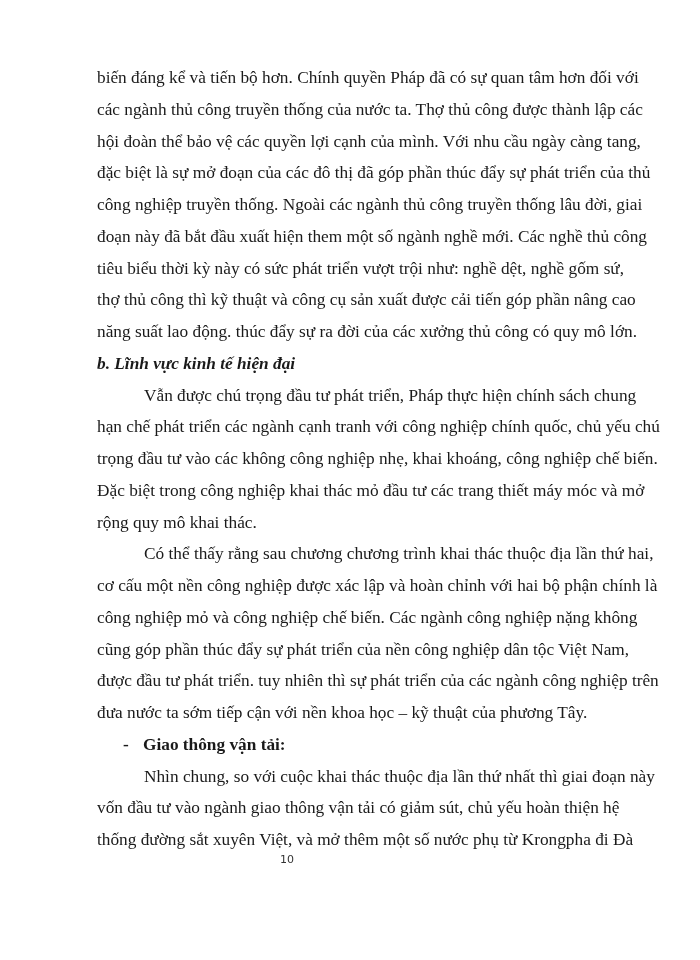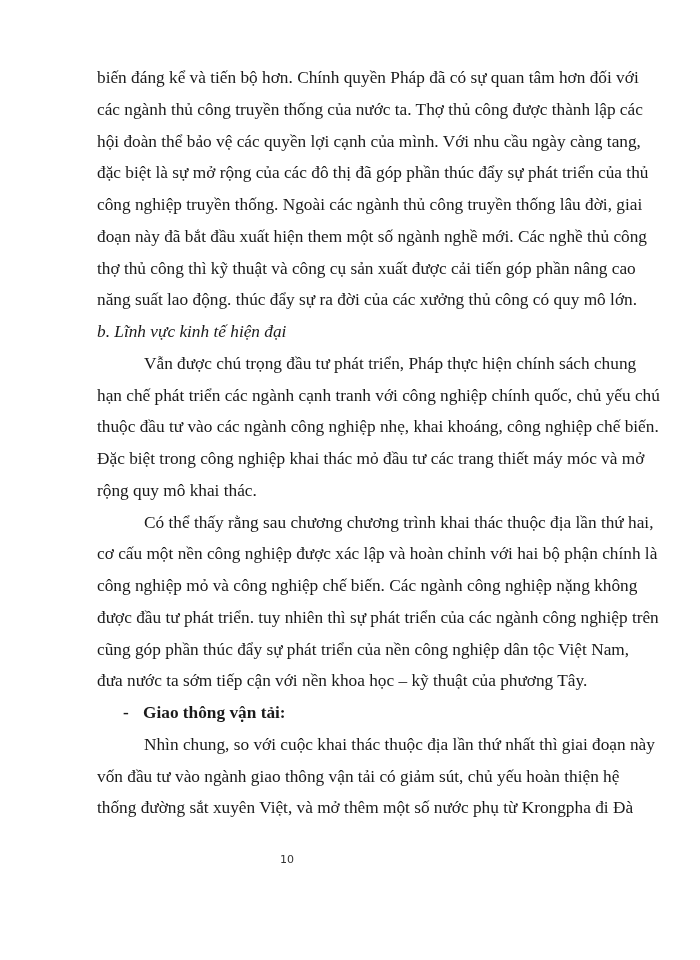--- a/index.html
+++ b/index.html
@@ -11,21 +11,21 @@
     position: absolute; left: 97px; top: 62px; width: 508px;
     font-family: "Liberation Serif", serif;
     font-size: 17.3px; line-height: 31.75px; color: #1a1a1a;
   }
   .line {
     display: block; height: 31.75px; white-space: nowrap;
     text-align: justify; text-align-last: justify;
   }
   .line.last { text-align-last: left; }
   .indent { padding-left: 47px; }
-  .heading-b { font-weight: normal; font-style: italic; }
+  .heading-b { font-weight: bold; font-style: italic; }
   .sub { font-weight: bold; }
   .sub .dash { font-weight: normal; }
   .dash { display: inline-block; }
   .sub.g { padding-left: 26px; }
   .sub.g .dash { font-weight: bold; width: 20px; }
   .sub.c { padding-left: 43px; }
   .pagenum {
     position: absolute; left: 0; width: 560px; top: 853px; text-align: center;
     font-family: "DejaVu Sans", sans-serif; font-size: 11px; color: #333;
     padding-left: 14px; box-sizing: border-box;
@@ -34,44 +34,45 @@
 </head>
 <body>
 
 <div class="page">
   <div class="content">
 
     <div>
       <span class="line">biến đáng kể và tiến bộ hơn. Chính quyền Pháp đã có sự quan tâm hơn đối với</span>
       <span class="line">các ngành thủ công truyền thống của nước ta. Thợ thủ công được thành lập các</span>
       <span class="line">hội đoàn thể bảo vệ các quyền lợi cạnh của mình. Với nhu cầu ngày càng tang,</span>
-      <span class="line">đặc biệt là sự mở rộng của các đô thị đã góp phần thúc đẩy sự phát triển của thủ</span>
+      <span class="line">đặc biệt là sự mở đoạn của các đô thị đã góp phần thúc đẩy sự phát triển của thủ</span>
       <span class="line">công nghiệp truyền thống. Ngoài các ngành thủ công truyền thống lâu đời, giai</span>
       <span class="line">đoạn này đã bắt đầu xuất hiện them một số ngành nghề mới. Các nghề thủ công</span>
+      <span class="line">tiêu biểu thời kỳ này có sức phát triển vượt trội như: nghề dệt, nghề gốm sứ,</span>
       <span class="line">thợ thủ công thì kỹ thuật và công cụ sản xuất được cải tiến góp phần nâng cao</span>
       <span class="line last">năng suất lao động. thúc đẩy sự ra đời của các xưởng thủ công có quy mô lớn.</span>
     </div>
 
     <span class="line last heading-b">b. Lĩnh vực kinh tế hiện đại</span>
 
 
     <div>
       <span class="line indent">Vẫn được chú trọng đầu tư phát triển, Pháp thực hiện chính sách chung</span>
       <span class="line">hạn chế phát triển các ngành cạnh tranh với công nghiệp chính quốc, chủ yếu chú</span>
-      <span class="line">thuộc đầu tư vào các ngành công nghiệp nhẹ, khai khoáng, công nghiệp chế biến.</span>
+      <span class="line">trọng đầu tư vào các không công nghiệp nhẹ, khai khoáng, công nghiệp chế biến.</span>
       <span class="line">Đặc biệt trong công nghiệp khai thác mỏ đầu tư các trang thiết máy móc và mở</span>
       <span class="line last">rộng quy mô khai thác.</span>
     </div>
 
     <div>
       <span class="line indent">Có thể thấy rằng sau chương chương trình khai thác thuộc địa lần thứ hai,</span>
       <span class="line">cơ cấu một nền công nghiệp được xác lập và hoàn chỉnh với hai bộ phận chính là</span>
       <span class="line">công nghiệp mỏ và công nghiệp chế biến. Các ngành công nghiệp nặng không</span>
+      <span class="line">cũng góp phần thúc đẩy sự phát triển của nền công nghiệp dân tộc Việt Nam,</span>
       <span class="line">được đầu tư phát triển. tuy nhiên thì sự phát triển của các ngành công nghiệp trên</span>
-      <span class="line">cũng góp phần thúc đẩy sự phát triển của nền công nghiệp dân tộc Việt Nam,</span>
       <span class="line last">đưa nước ta sớm tiếp cận với nền khoa học – kỹ thuật của phương Tây.</span>
     </div>
 
     <span class="line last sub g"><span class="dash">-</span><span>Giao thông vận tải:</span></span>
 
     <div>
       <span class="line indent">Nhìn chung, so với cuộc khai thác thuộc địa lần thứ nhất thì giai đoạn này</span>
       <span class="line">vốn đầu tư vào ngành giao thông vận tải có giảm sút, chủ yếu hoàn thiện hệ</span>
       <span class="line">thống đường sắt xuyên Việt, và mở thêm một số nước phụ từ Krongpha đi Đà</span>
     </div>

